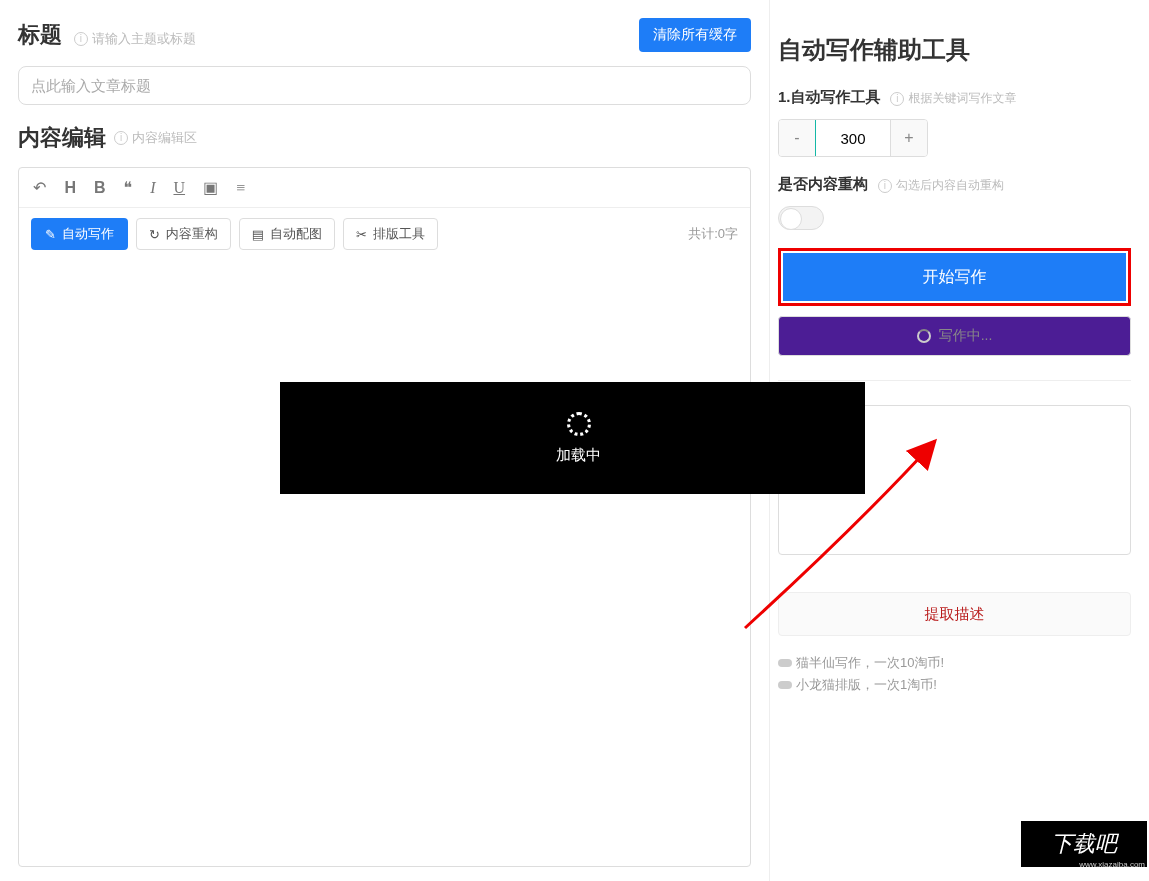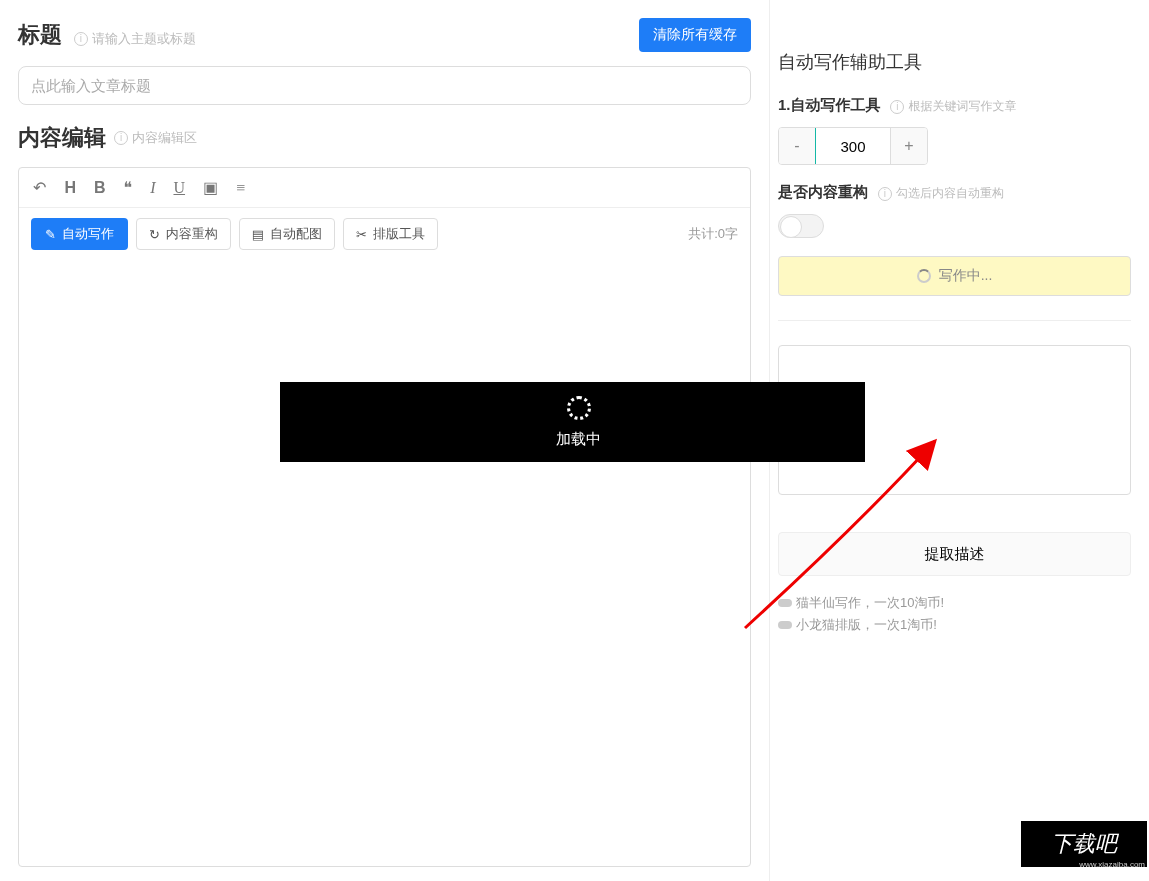--- a/index.html
+++ b/index.html
@@ -14,42 +14,42 @@
 .btn-blue{background:#1e7df7;color:#fff;border:none;border-radius:4px;padding:8px 14px;font-size:14px;cursor:pointer;}
 .btn-outline{background:#fff;color:#555;border:1px solid #ddd;border-radius:4px;padding:6px 12px;font-size:13px;cursor:pointer;display:inline-flex;align-items:center;gap:6px;}
 .btn-primary-sm{background:#1e7df7;color:#fff;border:none;border-radius:4px;padding:7px 14px;font-size:13px;cursor:pointer;display:inline-flex;align-items:center;gap:6px;}
 .input-lg{width:100%;border:1px solid #ddd;border-radius:8px;padding:10px 12px;font-size:15px;color:#333;}
 .input-lg::placeholder{color:#aaa;}
 .editor{border:1px solid #ddd;border-radius:4px;height:700px;overflow:hidden;}
 .toolbar1{display:flex;align-items:center;gap:18px;padding:10px 14px;border-bottom:1px solid #eee;color:#777;}
 .tb-ic{font-family:Georgia,serif;font-size:16px;color:#777;cursor:pointer;}
 .toolbar2{display:flex;align-items:center;gap:8px;padding:10px 12px;}
 .count{margin-left:auto;color:#999;font-size:13px;}
-.side-title{font-size:18px;font-weight:normal;margin-bottom:22px;margin-top:32px;}
+.side-title{font-size:24px;font-weight:bold;margin-bottom:22px;margin-top:16px;}
 .side-label{font-size:15px;font-weight:bold;margin-top:8px;display:inline;}
 .side-hint{color:#bbb;font-size:12px;margin-left:6px;}
 .field{margin-top:12px;margin-bottom:18px;}
 .input-sm{width:100%;border:1px solid #ddd;border-radius:4px;padding:9px 10px;font-size:14px;}
 .stepper{display:inline-flex;border:1px solid #ddd;border-radius:4px;overflow:hidden;}
 .stepper button{width:36px;height:36px;background:#f9f9f9;border:none;font-size:16px;cursor:pointer;color:#888;}
 .stepper input{width:76px;text-align:center;border:none;border-left:1px solid #14b8a6;border-right:1px solid #ddd;font-size:15px;}
 .toggle{width:46px;height:24px;border-radius:12px;background:#f3f3f3;border:1px solid #ddd;position:relative;cursor:pointer;}
 .toggle::after{content:'';position:absolute;width:20px;height:20px;border-radius:50%;background:#fff;border:1px solid #ddd;top:1px;left:1px;}
 .btn-big-blue{width:100%;background:#1e7df7;color:#fff;border:none;height:48px;font-size:16px;cursor:pointer;}
 .start-box{border:3px solid #e00;padding:2px;margin-top:14px;margin-bottom:10px;}
-.btn-loading{width:100%;background:#fef9c3;border:1px solid #ddd;border-radius:4px;height:40px;font-size:14px;color:#888;cursor:default;display:flex;align-items:center;justify-content:center;gap:8px;}
+.btn-loading{width:100%;background:#4c1d95;border:1px solid #ddd;border-radius:4px;height:40px;font-size:14px;color:#888;cursor:default;display:flex;align-items:center;justify-content:center;gap:8px;}
 .spinner-sm{width:14px;height:14px;border:2px solid #ccc;border-top-color:#888;border-radius:50%;animation:spin 1s linear infinite;}
 hr.sep{border:none;border-top:1px solid #eee;margin:24px 0;}
 .textarea{width:100%;height:150px;border:1px solid #ddd;border-radius:4px;resize:none;}
-.btn-extract{width:100%;background:#fafafa;border:1px solid #eee;color:#000000;height:44px;border-radius:4px;font-size:15px;cursor:pointer;margin-top:16px;}
+.btn-extract{width:100%;background:#fafafa;border:1px solid #eee;color:#b91c1c;height:44px;border-radius:4px;font-size:15px;cursor:pointer;margin-top:16px;}
 .footer-notes{margin-top:18px;color:#999;font-size:13px;}
 .footer-notes div{margin-bottom:4px;}
 .cloud-ic{display:inline-block;width:14px;height:8px;border-radius:8px;background:#ccc;margin-right:4px;}
 
-.overlay{position:absolute;left:280px;top:382px;width:585px;height:80px;background:#000;color:#fff;display:flex;flex-direction:column;align-items:center;justify-content:center;font-size:15px;gap:10px;z-index:10;padding-left:12px;}
+.overlay{position:absolute;left:280px;top:382px;width:585px;height:112px;background:#000;color:#fff;display:flex;flex-direction:column;align-items:center;justify-content:center;font-size:15px;gap:10px;z-index:10;padding-left:12px;}
 .spinner{width:24px;height:24px;border-radius:50%;border:3px dotted #fff;animation:spin 1s linear infinite;}
 @keyframes spin{to{transform:rotate(360deg);}}
 
 .arrow-svg{position:absolute;left:740px;top:433px;width:230px;height:200px;z-index:11;pointer-events:none;}
 
 .watermark{position:absolute;right:0;bottom:12px;width:130px;height:50px;background:#000;color:#fff;font-family:"SimHei",sans-serif;display:flex;align-items:center;justify-content:center;font-size:22px;font-style:italic;border:2px solid #fff;z-index:12;}
 .watermark .sub{position:absolute;bottom:-2px;right:2px;font-size:8px;font-style:normal;color:#ccc;}
 </style>
 </head>
 <body>
@@ -129,20 +129,23 @@
     </div>
 
     <div>
       <span class="side-label">是否内容重构</span>
       <span class="side-hint"><span class="hint-ic">i</span><span>勾选后内容自动重构</span></span>
     </div>
     <div class="field">
       <div class="toggle"></div>
     </div>
 
+    <div class="start-box">
+      <button class="btn-big-blue">开始写作</button>
+    </div>
     <button class="btn-loading">
         <span class="spinner-sm"></span>
         <span>写作中...</span>
       </button>
 
     <hr class="sep">
 
     <div class="field">
       <textarea class="textarea" style=""></textarea>
     </div>

